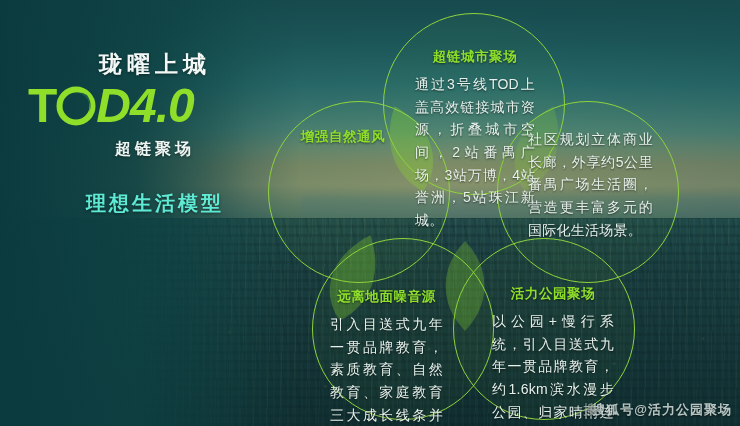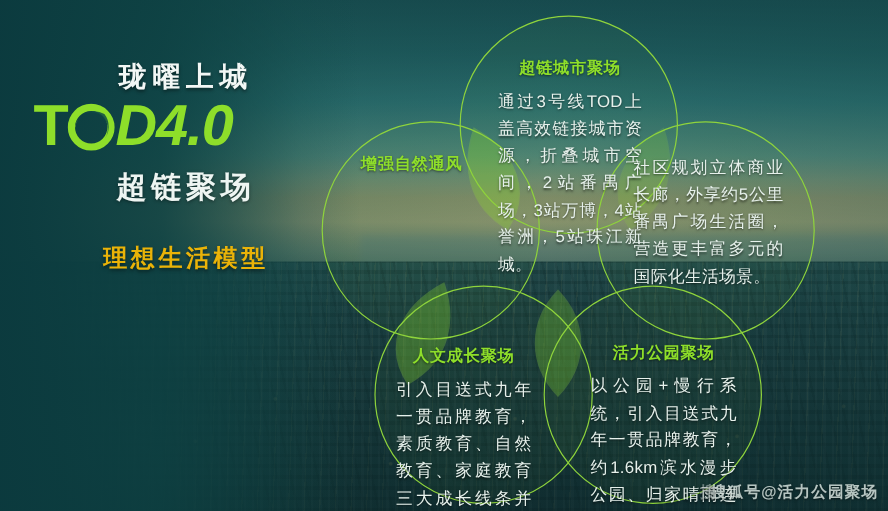--- a/index.html
+++ b/index.html
@@ -91,26 +91,26 @@
   .logo-o{
     position:relative;width:40px;height:40px;margin:0 1px 0 0;flex:0 0 auto;
   }
   .logo-o svg{display:block;}
   .logo-rest{
     font-size:48px;font-weight:bold;color:#8ede2a;line-height:1;
     letter-spacing:-1px;margin-left:-1px;font-style:italic;
   }
   .hl-sub{
     margin-top:10px;
-    font-size:25px;font-weight:bold;letter-spacing:4px;color:#eef5f2;
+    font-size:16px;font-weight:bold;letter-spacing:4px;color:#eef5f2;
     text-shadow:0 1px 3px rgba(0,0,0,.45);
   }
   .hl-model{
     margin-top:30px;
-    font-size:20px;font-weight:bold;letter-spacing:3px;color:#eab308;
+    font-size:20px;font-weight:bold;letter-spacing:3px;color:#5eead4;
     text-shadow:0 1px 3px rgba(0,0,0,.45);
   }
 
   
   .venn{position:absolute;left:0;top:0;width:740px;height:426px;}
   .circle{
     position:absolute;border-radius:50%;
     border:1.4px solid #8fd43c;
     background:rgba(150,215,70,0.035);
     box-sizing:border-box;
@@ -211,21 +211,21 @@
 
     <div class="card card-left">
       <div class="t">增强自然通风</div>
     </div>
 
     <div class="card card-right">
       <div class="d">社区规划立体商业长廊，外享约5公里番禺广场生活圈，营造更丰富多元的国际化生活场景。</div>
     </div>
 
     <div class="card card-bleft">
-      <div class="t">人文成长聚场</div>
+      <div class="t">远离地面噪音源</div>
       <div class="d">引入目送式九年一贯品牌教育，素质教育、自然教育、家庭教育三大成长线条并举，共建人文、友好的温度社区。</div>
     </div>
 
     <div class="card card-bright">
       <div class="t">活力公园聚场</div>
       <div class="d">以公园+慢行系统，引入目送式九年一贯品牌教育，约1.6km滨水漫步公园、归家晴雨连廊等，下楼即享公园生活。</div>
     </div>
 
   </div>
 

